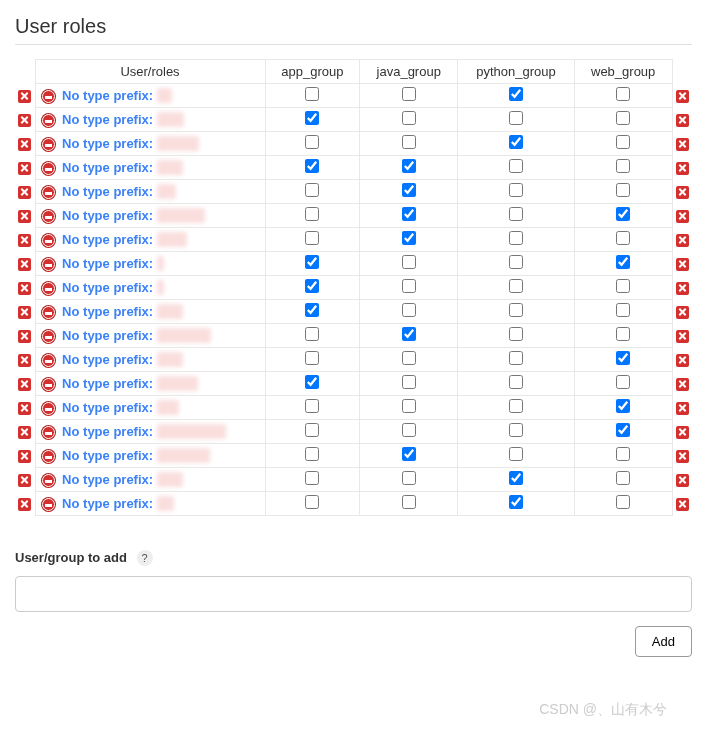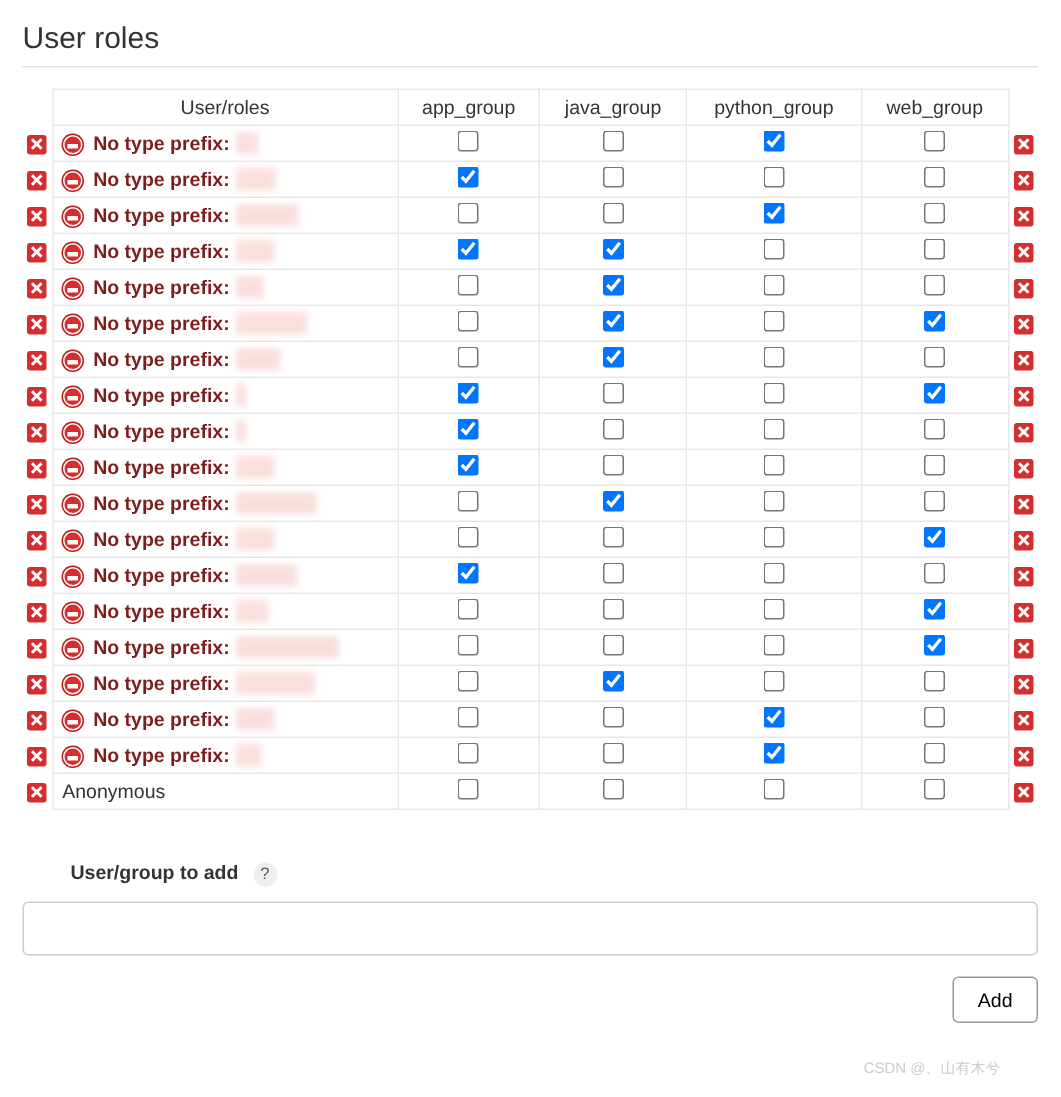--- a/index.html
+++ b/index.html
@@ -3,35 +3,35 @@
   <meta charset="utf-8">
   <style>
     * { box-sizing: border-box; margin: 0; padding: 0; }
     body { font-family: Helvetica, Arial, sans-serif; font-size: 13px; color: #333; background: #fff; padding: 15px; width: 707px; }
     .section-title { font-size: 20px; font-weight: normal; color: #333; padding-bottom: 6px; border-bottom: 1px solid #e0e0e0; margin-bottom: 14px; }
     table.roles { border-collapse: collapse; width: 100%; }
     table.roles th, table.roles td { border: 1px solid #e8e8e8; padding: 3px 6px; text-align: center; vertical-align: middle; height: 24px; font-weight: normal; }
     table.roles th { background: #fff; color: #333; }
     table.roles th.outer, table.roles td.outer { border: none; width: 20px; padding: 0 3px; }
     table.roles td.name { text-align: left; width: 230px; font-weight: bold; }
-    .err-text { color: #7f1d1d; }
+    .err-text { color: #3b82f6; }
     .no-entry { display: inline-block; width: 13px; height: 13px; border-radius: 50%; background: #d32f2f; position: relative; vertical-align: middle; margin-right: 4px; border: 1px solid #fff; box-shadow: 0 0 0 1px #b71c1c; }
     .no-entry::after { content: ""; position: absolute; left: 2px; right: 2px; top: 5px; height: 3px; background: #fff; }
     .del-icon { display: inline-block; width: 13px; height: 13px; background: #d32f2f; position: relative; cursor: pointer; border-radius: 2px; vertical-align: middle; }
     .del-icon::before, .del-icon::after { content: ""; position: absolute; left: 2px; right: 2px; top: 5px; height: 2px; background: #fff; }
     .del-icon::before { transform: rotate(45deg); }
     .del-icon::after { transform: rotate(-45deg); }
     input[type=checkbox] { width: 14px; height: 14px; accent-color: #0075ff; }
     .blur { display: inline-block; background: #f9d6d6; color: transparent; border-radius: 2px; filter: blur(2px); opacity: 0.8; }
-    .add-label { margin-top: 34px; font-weight: bold; font-size: 13px; margin-left: 32px; }
+    .add-label { margin-top: 34px; font-weight: bold; font-size: 13px; }
     .help { display: inline-block; width: 16px; height: 16px; border-radius: 50%; background: #eee; color: #555; font-size: 11px; text-align: center; line-height: 16px; margin-left: 6px; font-weight: normal; }
     .add-input { width: 100%; height: 36px; border: 1px solid #ccc; border-radius: 4px; margin-top: 10px; font-size: 14px; }
     .add-btn-row { text-align: right; margin-top: 14px; }
     .add-btn { background: #fff; border: 1px solid #999; border-radius: 4px; padding: 7px 16px; font-size: 13px; cursor: pointer; }
-    .watermark { position: fixed; right: 40px; bottom: 12px; color: #ccc; font-size: 10px; pointer-events: none; }
+    .watermark { position: fixed; right: 40px; bottom: 12px; color: #ccc; font-size: 14px; pointer-events: none; }
     tbody { display: table-row-group; }
   </style>
 </head>
 <body>
 
 
 
 <h2 class="section-title">User roles</h2>
 
 <table class="roles">
@@ -202,29 +202,20 @@
       </tr>
       <tr>
         <td class="outer"><span class="del-icon"></span></td>
         <td class="name"><span class="no-entry"></span><span class="err-text"> No type prefix: </span><span class="blur err-text">z e</span></td>
         <td><input type="checkbox" style=""></td>
         <td><input type="checkbox" style=""></td>
         <td><input type="checkbox" checked="" style=""></td>
         <td><input type="checkbox" style=""></td>
         <td class="outer"><span class="del-icon"></span></td>
       </tr>
-      <tr>
-        <td class="outer"><span class="del-icon"></span></td>
-        <td class="name" style="font-weight: normal;">Anonymous</td>
-        <td><input type="checkbox" style=""></td>
-        <td><input type="checkbox" style=""></td>
-        <td><input type="checkbox" style=""></td>
-        <td><input type="checkbox" style=""></td>
-        <td class="outer"><span class="del-icon"></span></td>
-      </tr>
     </tbody>
 </table>
 
 <div class="add-label">
   <span>User/group to add</span>
   <span class="help">?</span>
 </div>
 <input type="text" class="add-input" style="">
 <div class="add-btn-row">
   <button class="add-btn">Add</button>

